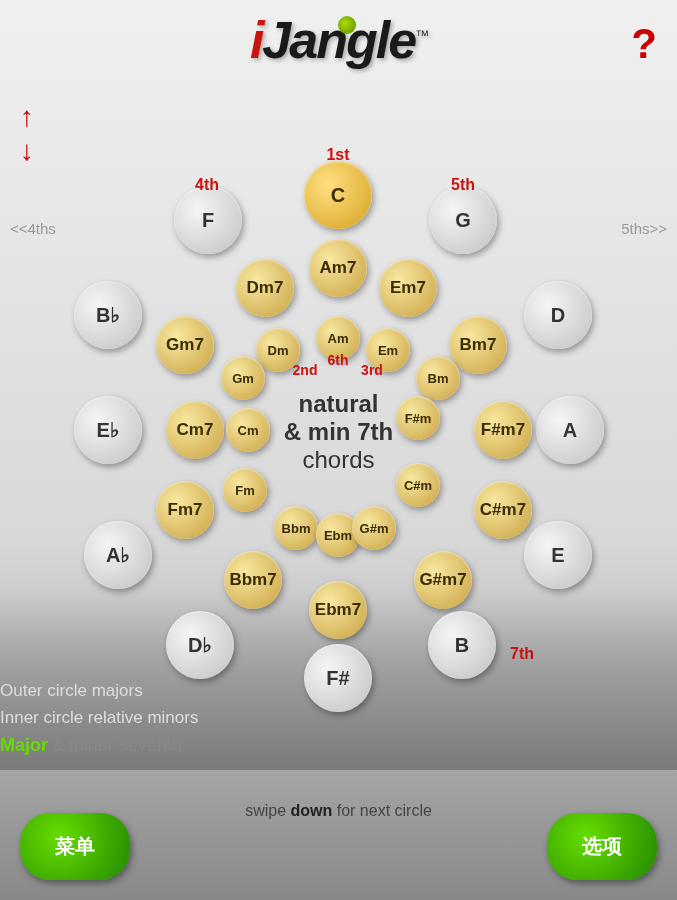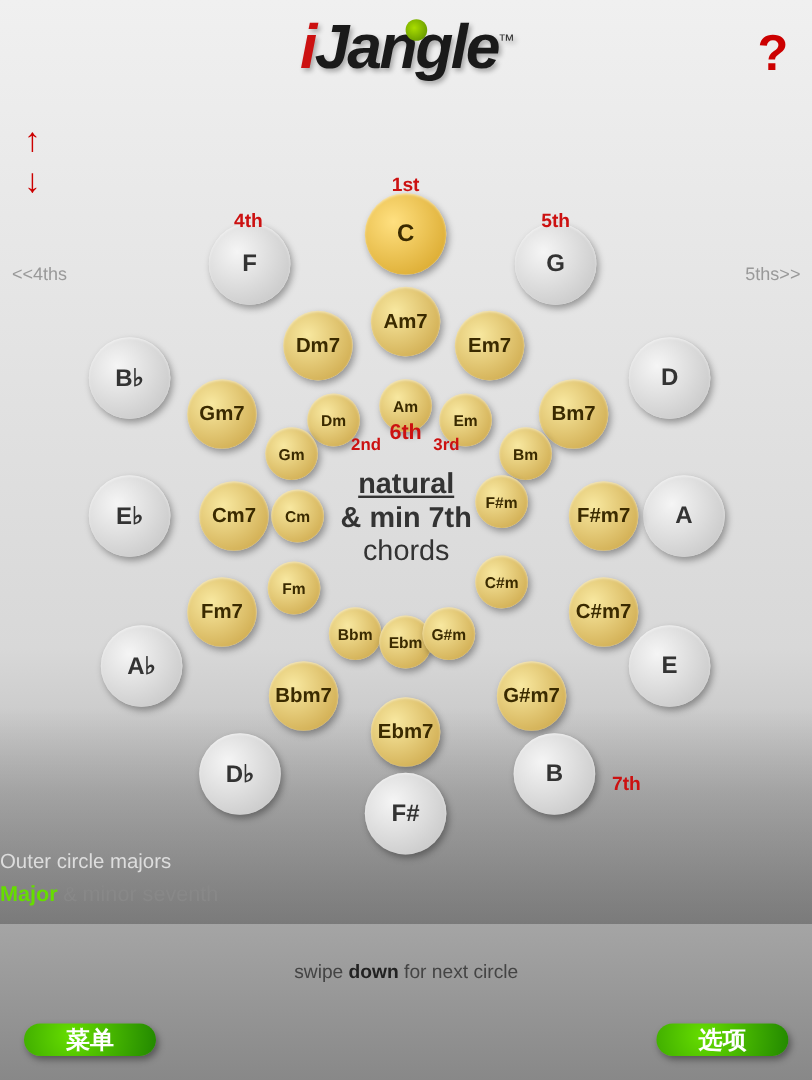--- a/index.html
+++ b/index.html
@@ -174,21 +174,20 @@
       transform: translateX(-50%);
       top: 390px;
       text-align: center;
       z-index: 6;
       pointer-events: none;
     }
     .desc-line1 {
       font-size: 24px;
       font-weight: bold;
       color: #333;
-      text-decoration: underline;
     }
     .desc-line2 {
       font-size: 24px;
       font-weight: bold;
       color: #333;
     }
     .desc-line3 {
       font-size: 24px;
       font-weight: normal;
       color: #333;
@@ -226,21 +225,21 @@
       padding: 0 20px;
       z-index: 10;
     }
     .green-btn {
       background: radial-gradient(circle at 35% 35%, #66dd00, #228800);
       border: none;
       border-radius: 30px;
       color: white;
       font-size: 20px;
       font-weight: bold;
-      padding: 0 30px;
+      padding: 20px 30px;
       cursor: pointer;
       box-shadow: 2px 3px 6px rgba(0,0,0,0.4);
       min-width: 110px;
     }
 
     
     .swipe-hint {
       position: absolute;
       bottom: 80px;
       left: 0; right: 0;
@@ -284,21 +283,21 @@
 </div>
 
 <div class="nav-label-left">&lt;&lt;4ths</div>
 <div class="nav-label-right">5ths&gt;&gt;</div>
 
 <div class="pos-label" style="left: 338px; top: 155px;">1st</div>
 <div class="pos-label" style="left: 207px; top: 185px;">4th</div>
 <div class="pos-label" style="left: 463px; top: 185px;">5th</div>
 <div class="pos-label" style="left: 305px; top: 370px; font-size:14px;">2nd</div>
 <div class="pos-label" style="left: 372px; top: 370px; font-size:14px;">3rd</div>
-<div class="pos-label" style="left: 338px; top: 360px; font-size:18px;">6th</div>
+<div class="pos-label" style="left: 338px; top: 360px; font-size:14px;">6th</div>
 <div class="seventh-label" style="left: 510px; top: 645px;">7th</div>
 
 <div class="description">
   <div class="desc-line1">natural</div>
   <div class="desc-line2">&amp; min 7th</div>
   <div class="desc-line3">chords</div>
 </div>
 
 <div id="circles-container">
     <div class="circle circle-lg gold" style="left: 338px; top: 195px;">C</div>
@@ -334,20 +333,21 @@
     <div class="circle circle-md light-gold" style="left: 253px; top: 580px;">Bbm7</div>
     <div class="circle circle-md light-gold" style="left: 443px; top: 580px;">G#m7</div>
     <div class="circle circle-md light-gold" style="left: 338px; top: 610px;">Ebm7</div>
     <div class="circle circle-lg silver" style="left: 200px; top: 645px;">D♭</div>
     <div class="circle circle-lg silver" style="left: 462px; top: 645px;">B</div>
     <div class="circle circle-lg silver" style="left: 338px; top: 678px;">F#</div>
   </div>
 
 <div class="bottom-info">
   <p>Outer circle majors</p>
+  <p>Inner circle relative minors</p>
   <p>
     <span class="major-text">Major</span><span style="color:#888;"> &amp; </span><span class="minor-text">minor seventh</span>
   </p>
 </div>
 
 <div class="swipe-hint">
   <span>swipe </span><strong>down</strong><span> for next circle</span>
 </div>
 
 <div class="bottom-bar">

